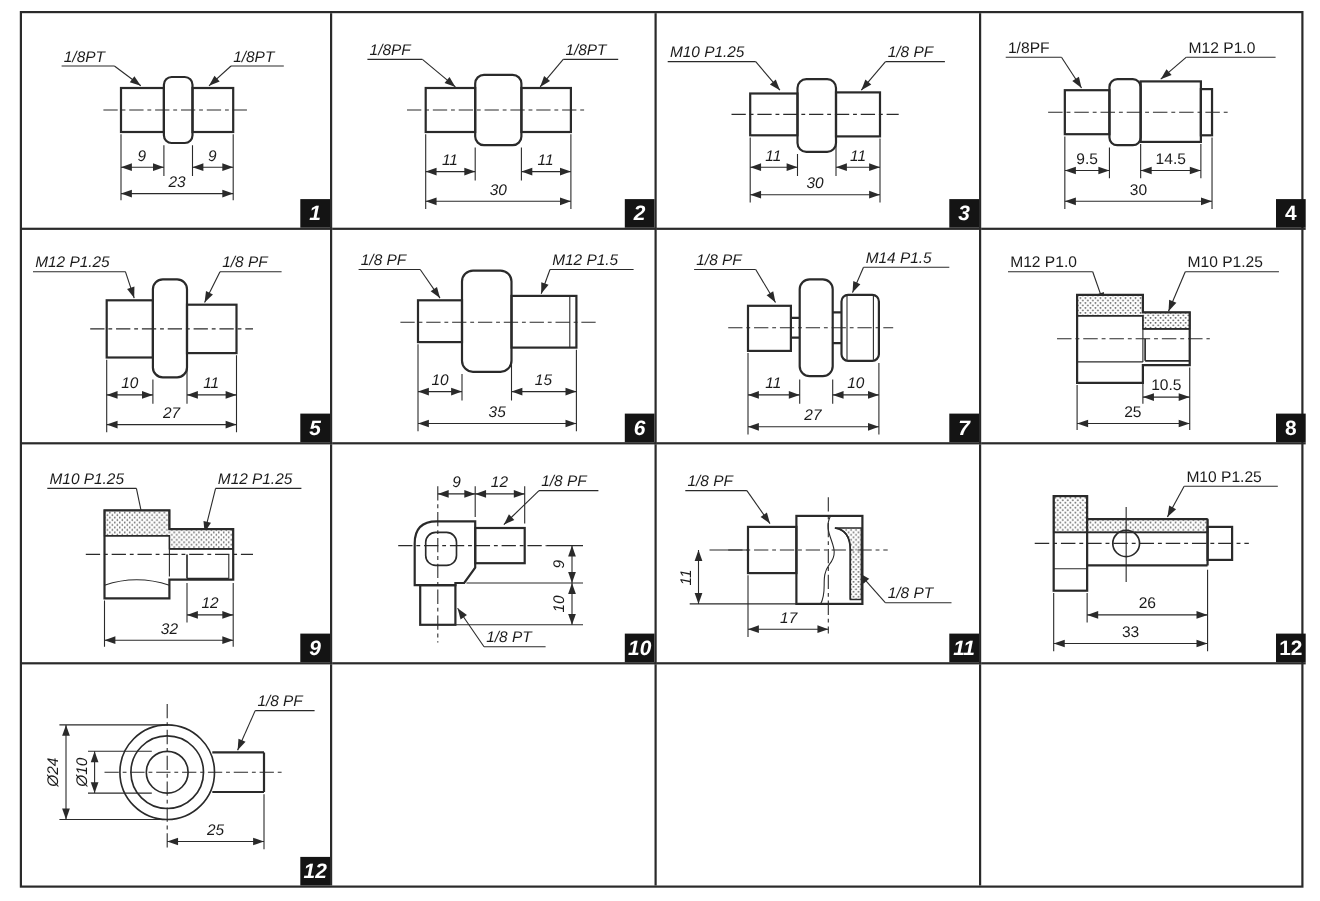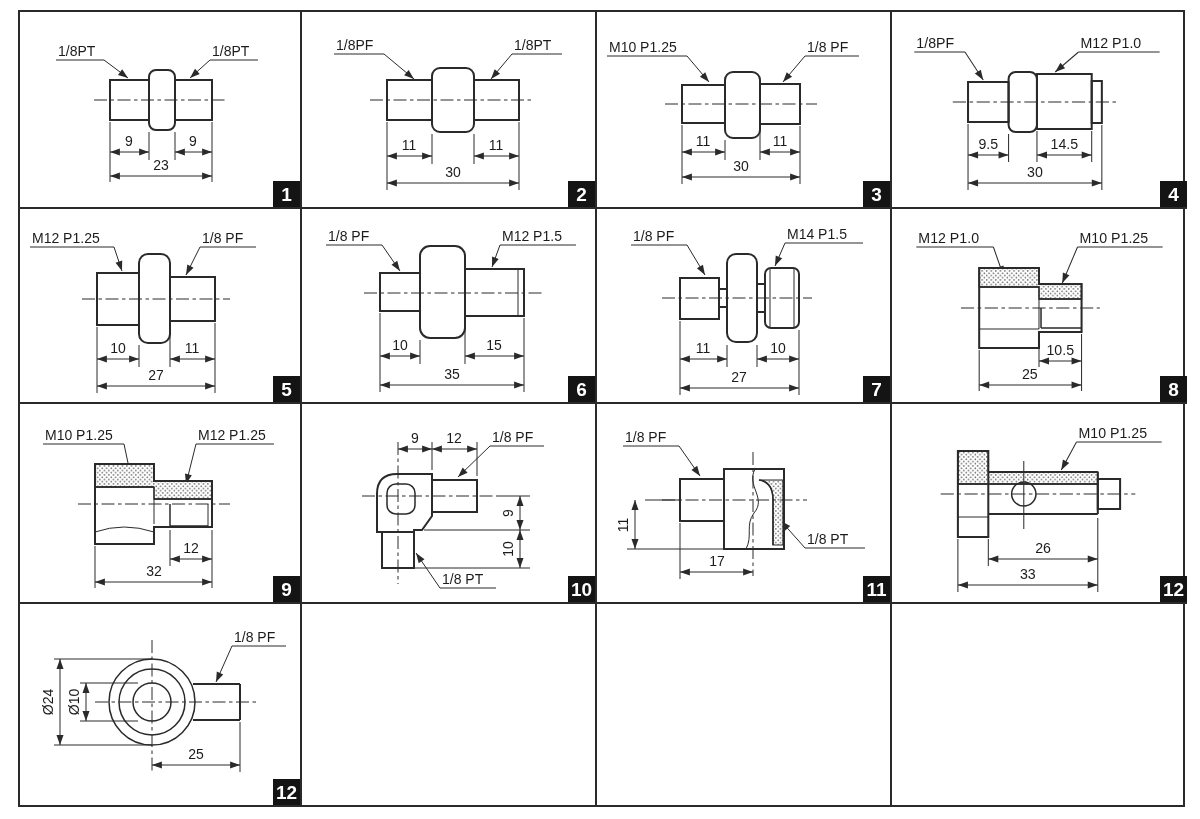--- a/index.html
+++ b/index.html
@@ -5,21 +5,21 @@
   html,body{margin:0;padding:0;}
   body{
     width:1200px;height:819px;position:relative;background:#ffffff;
     font-family:"Liberation Sans",sans-serif;overflow:hidden;
   }
   .sheet{
     position:absolute;left:18px;top:10px;width:1167px;height:797px;
     border:2px solid #2a2a2a;box-sizing:border-box;background:#fff;
   }
   .cell{position:absolute;box-sizing:border-box;}
-  .cell.br{border-right:2px solid #2a2a2a;}
+  .cell.br{border-right:2px solid #2a2a2a;font-style:italic;}
   .cell.bb{border-bottom:2px solid #2a2a2a;}
   .cell svg{display:block;width:100%;height:100%;}
   .badge{
     position:absolute;right:0;bottom:0;width:27px;height:26px;
     background:#141414;color:#fff;display:flex;align-items:center;justify-content:center;
     font-weight:bold;font-size:19px;line-height:1;
   }
   
   .ol{fill:none;stroke:#2a2a2a;stroke-width:2;stroke-linejoin:miter;}
   .ml{fill:none;stroke:#2a2a2a;stroke-width:1.5;}

